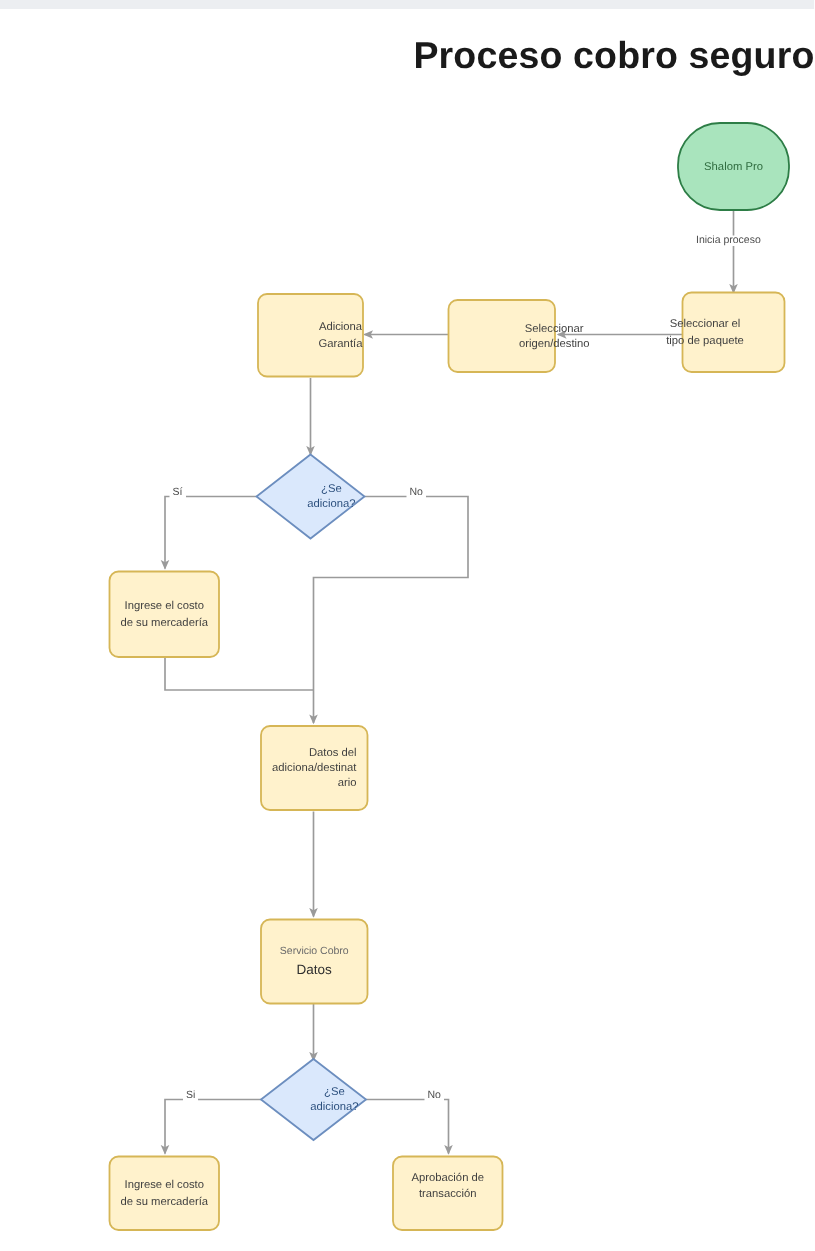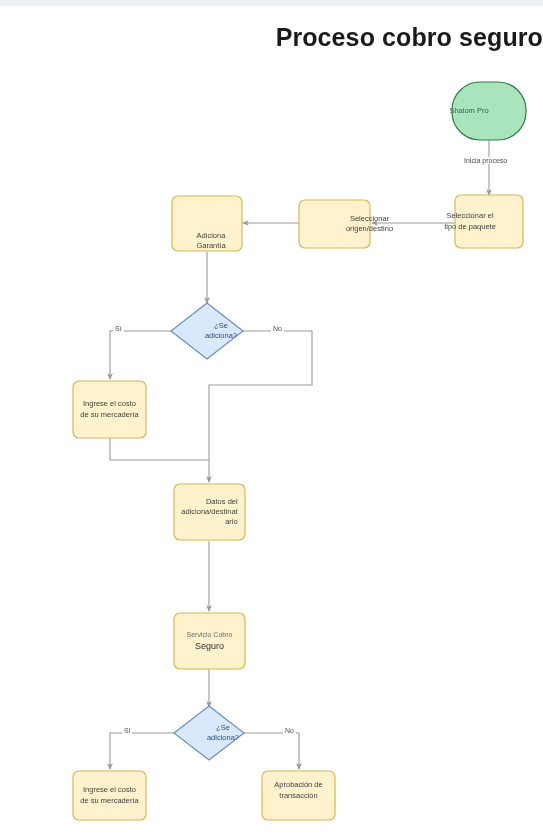--- a/index.html
+++ b/index.html
@@ -130,39 +130,39 @@
     <rect x="73" y="381" width="73" height="57" rx="6" ry="6" fill="#fff2cc" stroke="#d6b656" stroke-width="1.2"></rect>
     <rect x="174" y="484" width="71" height="56" rx="6" ry="6" fill="#fff2cc" stroke="#d6b656" stroke-width="1.2"></rect>
     <rect x="174" y="613" width="71" height="56" rx="6" ry="6" fill="#fff2cc" stroke="#d6b656" stroke-width="1.2"></rect>
     <rect x="73" y="771" width="73" height="49" rx="6" ry="6" fill="#fff2cc" stroke="#d6b656" stroke-width="1.2"></rect>
     <rect x="262" y="771" width="73" height="49" rx="6" ry="6" fill="#fff2cc" stroke="#d6b656" stroke-width="1.2"></rect>
 
     <polygon points="207,303 243,331 207,359 171,331" fill="#dae8fc" stroke="#6c8ebf" stroke-width="1.2"></polygon>
     <polygon points="209,706 244,733 209,760 174,733" fill="#dae8fc" stroke="#6c8ebf" stroke-width="1.2"></polygon>
   </svg>
 
-  <div class="node-label lbl-green" style="left:432px; top:82px; width:74px; height:58px;">
+  <div class="node-label lbl-green" style="left:452px; top:82px; width:74px; height:58px;">
     <span>Shalom Pro</span>
   </div>
 
   <div class="node-label lbl-box" style="left:436px; top:195px; width:68px; height:53px;">
     <div>
       <div>Seleccionar el</div>
       <div>tipo de paquete</div>
     </div>
   </div>
 
   <div class="node-label lbl-box" style="left:299px; top:200px; width:71px; height:48px;padding-left:35px;">
     <div>
       <div>Seleccionar</div>
       <div>origen/destino</div>
     </div>
   </div>
 
-  <div class="node-label lbl-box" style="left:172px; top:196px; width:78px; height:55px;align-items:flex-end;">
+  <div class="node-label lbl-box" style="left:188px; top:196px; width:78px; height:55px;">
     <div>
       <div>Adiciona</div>
       <div>Garantía</div>
     </div>
   </div>
 
   <div class="node-label lbl-diamond" style="left:177px; top:317px; width:60px; height:28px;">
     <div>
       <div>¿Se</div>
       <div>adiciona?</div>
@@ -180,21 +180,21 @@
     <div>
       <div>Datos del</div>
       <div>adiciona/destinat</div>
       <div>ario</div>
     </div>
   </div>
 
   <div class="node-label" style="left:174px; top:613px; width:71px; height:56px;">
     <div>
       <span class="svc-small">Servicio Cobro</span>
-      <span class="svc-big">Seguro</span>
+      <span class="svc-big">Datos</span>
     </div>
   </div>
 
   <div class="node-label lbl-diamond" style="left:179px; top:719px; width:60px; height:28px;">
     <div>
       <div>¿Se</div>
       <div>adiciona?</div>
     </div>
   </div>
 

